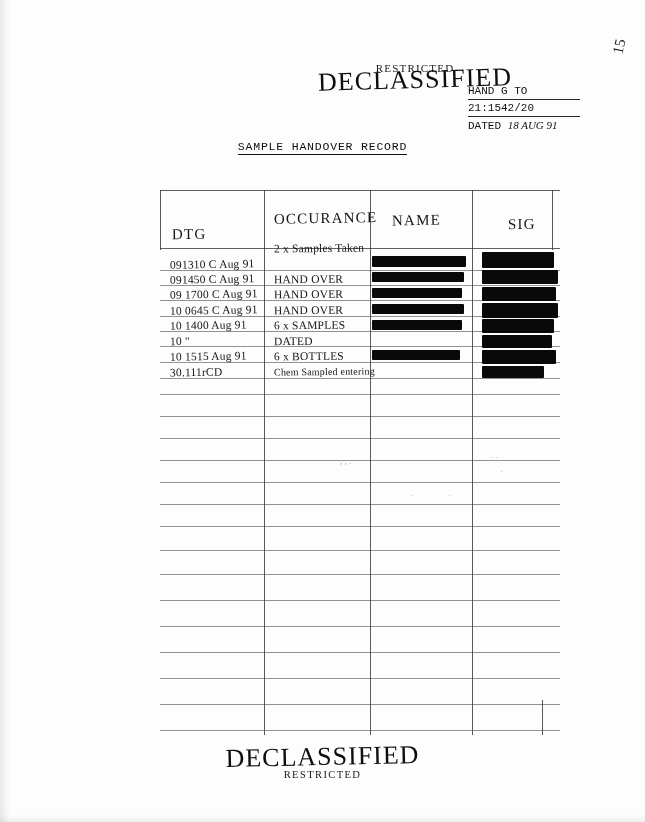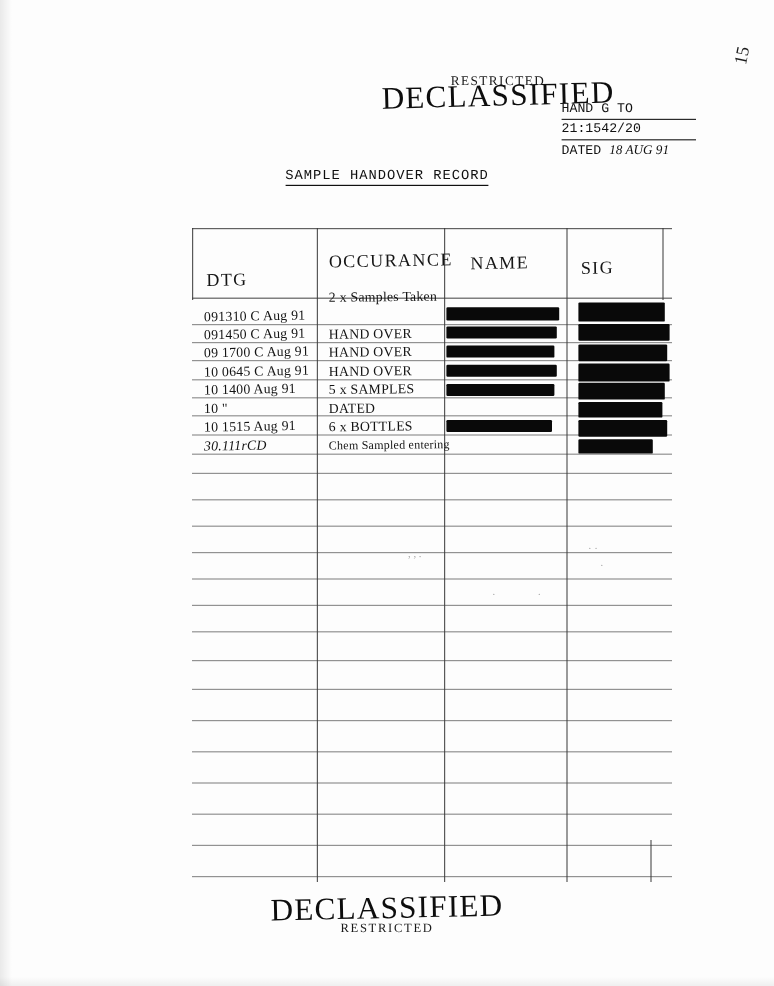--- a/index.html
+++ b/index.html
@@ -255,21 +255,21 @@
     <div class="tline" style="top:410px;"></div>
     <div class="tline" style="top:436px;"></div>
     <div class="tline" style="top:462px;"></div>
     <div class="tline" style="top:488px;"></div>
     <div class="tline" style="top:514px;"></div>
     <div class="tline" style="top:540px;"></div>
 
     <div class="hdr" style="left:12px; top:36px;">DTG</div>
     <div class="hdr" style="left:114px; top:20px;">OCCURANCE</div>
     <div class="hdr" style="left:232px; top:22px;">NAME</div>
-    <div class="hdr" style="left:324px; top:26px;">SIG</div>
+    <div class="hdr" style="left:348px; top:26px;">SIG</div>
 
     <div class="entry dtg" style="top:68px;">091310 C Aug 91</div>
     <div class="entry occ" style="top:52px;">2 x Samples Taken</div>
     <div class="redact" style="left:212px; top:66px; width:94px; height:11px;"></div>
     <div class="redact" style="left:322px; top:62px; width:72px; height:16px;"></div>
 
     <div class="entry dtg" style="top:83px;">091450 C Aug 91</div>
     <div class="entry occ" style="top:83px;">HAND OVER</div>
     <div class="redact" style="left:212px; top:82px; width:92px; height:10px;"></div>
     <div class="redact" style="left:322px; top:80px; width:76px; height:14px;"></div>
@@ -278,34 +278,34 @@
     <div class="entry occ" style="top:98px;">HAND OVER</div>
     <div class="redact" style="left:212px; top:98px; width:90px; height:10px;"></div>
     <div class="redact" style="left:322px; top:97px; width:74px; height:14px;"></div>
 
     <div class="entry dtg" style="top:114px;">10 0645 C Aug 91</div>
     <div class="entry occ" style="top:114px;">HAND OVER</div>
     <div class="redact" style="left:212px; top:114px; width:92px; height:10px;"></div>
     <div class="redact" style="left:322px; top:113px; width:76px; height:15px;"></div>
 
     <div class="entry dtg" style="top:129px;">10 1400 Aug 91</div>
-    <div class="entry occ" style="top:129px;">5 x SAMPLES</div>
+    <div class="entry occ" style="top:129px;">6 x SAMPLES</div>
     <div class="redact" style="left:212px; top:130px; width:90px; height:10px;"></div>
     <div class="redact" style="left:322px; top:129px; width:72px; height:14px;"></div>
 
     <div class="entry dtg" style="top:145px;">10 "</div>
     <div class="entry occ" style="top:145px;">DATED</div>
     <div class="redact" style="left:322px; top:145px; width:70px; height:13px;"></div>
 
     <div class="entry dtg" style="top:160px;">10 1515 Aug 91</div>
     <div class="entry occ" style="top:160px;">6 x BOTTLES</div>
     <div class="redact" style="left:212px; top:160px; width:88px; height:10px;"></div>
     <div class="redact" style="left:322px; top:160px; width:74px; height:14px;"></div>
 
-    <div class="entry dtg" style="top:176px;font-style:italic;">30.111rCD</div>
+    <div class="entry dtg" style="top:176px;">30.111rCD</div>
     <div class="entry occ" style="top:176px; font-size:10px;">Chem Sampled entering</div>
     <div class="redact" style="left:322px; top:176px; width:62px; height:12px;"></div>
 
     <div class="ghost" style="left:180px; top:266px;">, , .</div>
     <div class="ghost" style="left:330px; top:262px;">· ·</div>
     <div class="ghost" style="left:250px; top:300px;">·</div>
     <div class="ghost" style="left:288px; top:300px;">·</div>
     <div class="ghost" style="left:340px; top:276px;">·</div>
 
   </div>

